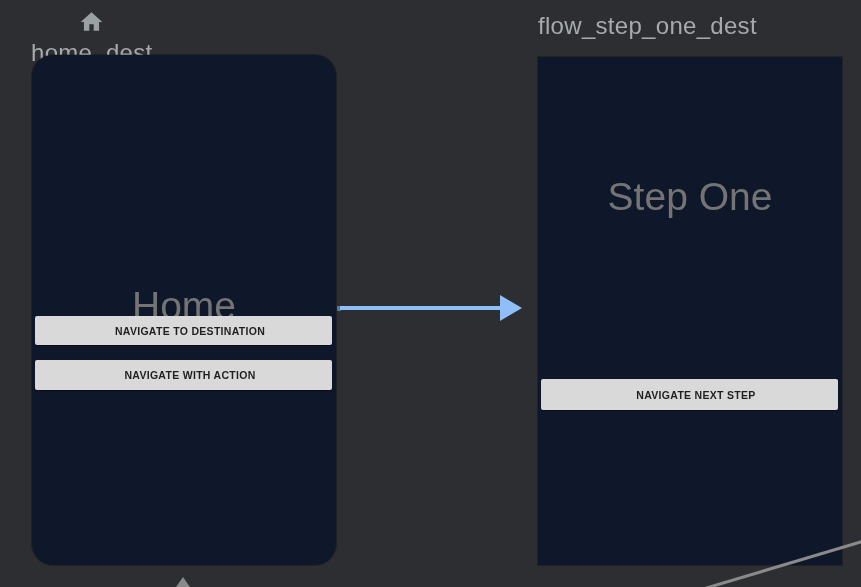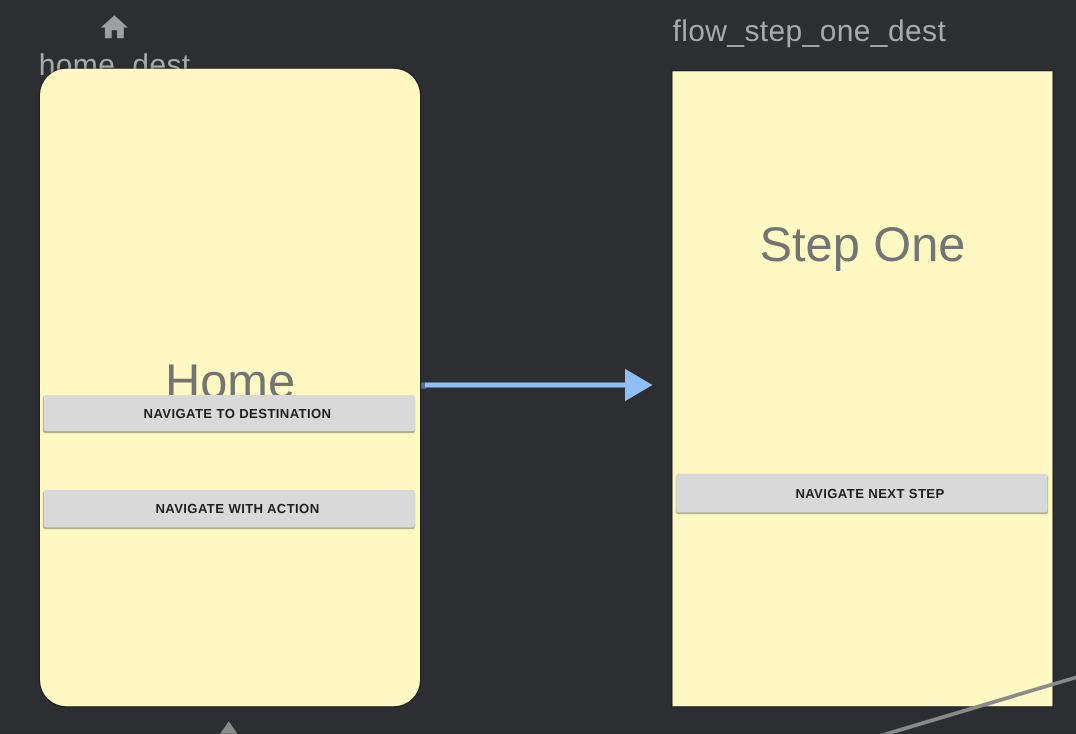--- a/index.html
+++ b/index.html
@@ -17,21 +17,21 @@
     position: absolute; top: 9px; height: 34px;
     display: flex; align-items: center; gap: 4px;
     color: #a7aaac; font-size: 24px; letter-spacing: 0.3px;
   }
   .dest-header .icon { display: inline-flex; width: 27px; height: 26px; }
   .dest-header .icon svg { width: 27px; height: 26px; fill: #9ba0a3; }
 
   
   .dest-card {
     position: absolute;
-    background: #fef9c3;
+    background: #0f172a;
     box-shadow: 0 0 0 1px rgba(0,0,0,0.25);
   }
   #card-home  { left: 32px;  top: 55px; width: 304px; height: 510px; border-radius: 21px; }
   #card-step1 { left: 538px; top: 57px; width: 304px; height: 508px; }
 
   .screen-title {
     position: absolute; left: 0; right: 0;
     text-align: center;
     color: #747474;
     font-size: 39px;
@@ -46,21 +46,21 @@
     background: #d8d9d8;
     border-radius: 2px;
     box-shadow: 0 1px 1px rgba(0,0,0,0.35);
     display: flex; align-items: center; justify-content: center;
     color: #1f1f1f;
     font-size: 10.5px; font-weight: bold; letter-spacing: 0.3px;
     white-space: nowrap;
     padding-left: 13px;
   }
   #btn-nav-dest   { top: 261px; height: 29px; }
-  #btn-nav-action { top: 305px; margin-top: 32px; }
+  #btn-nav-action { top: 305px; }
   #btn-next-step  { top: 322px; height: 31px; }
 
   
   .action-edge { position: absolute; z-index: 3; }
   .action-edge .stub {
     position: absolute; left: 337px; top: 306px; width: 4px; height: 5px;
     background: #55749c;
   }
   .action-edge .shaft {
     position: absolute; left: 340px; top: 306px; width: 161px; height: 4px;

